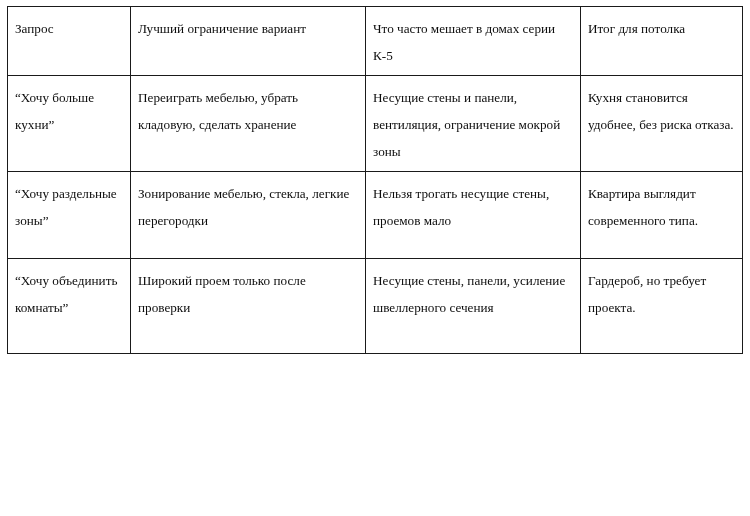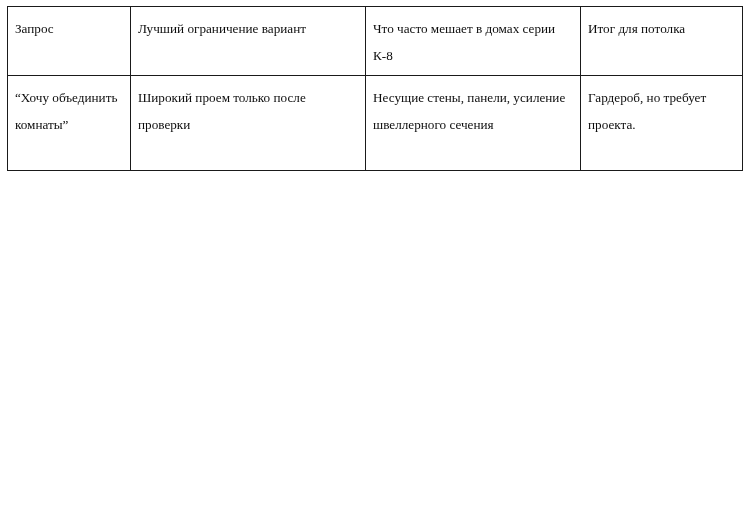--- a/index.html
+++ b/index.html
@@ -75,29 +75,57 @@
     </colgroup>
     <tbody>
       <tr class="r-head">
         <td>
           <p>Запрос</p>
         </td>
         <td>
           <p>Лучший ограничение вариант</p>
         </td>
         <td>
-          <p>Что часто мешает в домах серии К-8</p>
+          <p>Что часто мешает в домах серии К-5</p>
         </td>
         <td>
           <p>Итог для потолка</p>
         </td>
       </tr>
 
+      <tr class="r1">
+        <td>
+          <p>“Хочу больше кухни”</p>
+        </td>
+        <td>
+          <p>Переиграть мебелью, убрать кладовую, сделать хранение</p>
+        </td>
+        <td>
+          <p>Несущие стены и панели, вентиляция, ограничение мокрой зоны</p>
+        </td>
+        <td>
+          <p>Кухня становится удобнее, без риска отказа.</p>
+        </td>
+      </tr>
 
 
+      <tr class="r3">
+        <td>
+          <p>“Хочу раздельные зоны”</p>
+        </td>
+        <td>
+          <p>Зонирование мебелью, стекла, легкие перегородки</p>
+        </td>
+        <td>
+          <p>Нельзя трогать несущие стены, проемов мало</p>
+        </td>
+        <td>
+          <p>Квартира выглядит современного типа.</p>
+        </td>
+      </tr>
 
 
       <tr class="r5">
         <td>
           <p>“Хочу объединить комнаты”</p>
         </td>
         <td>
           <p>Широкий проем только после проверки</p>
         </td>
         <td>

